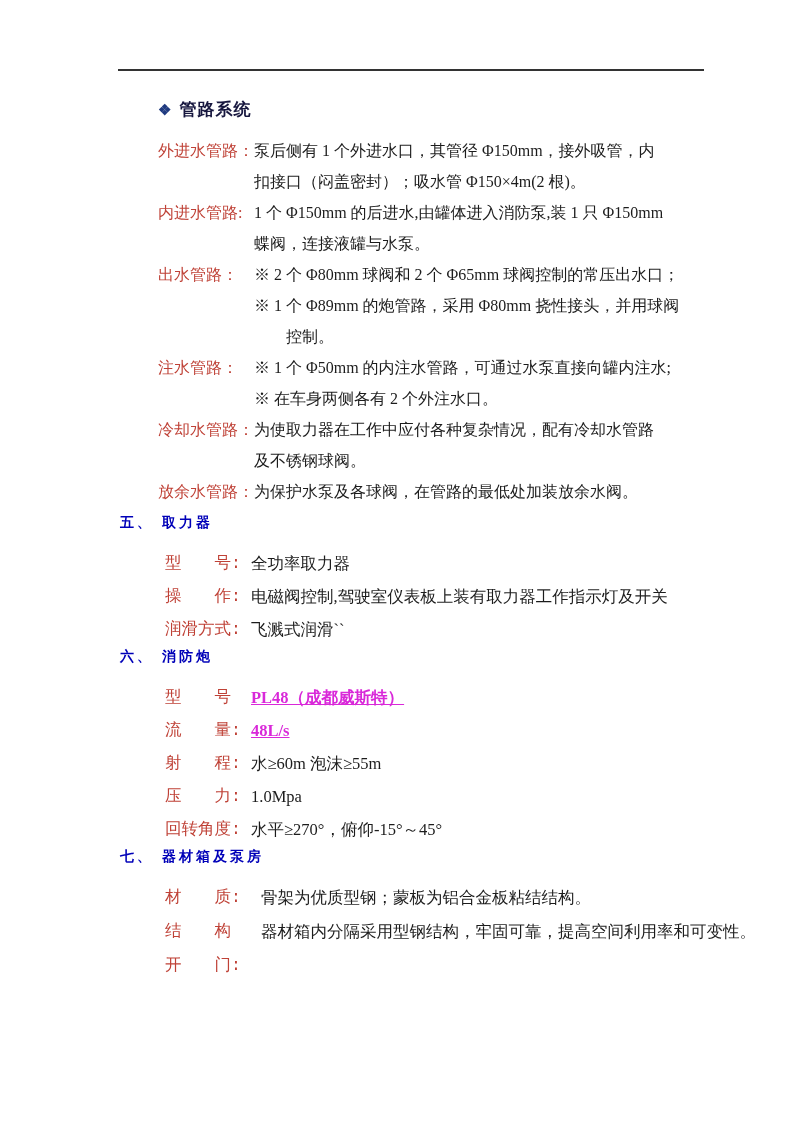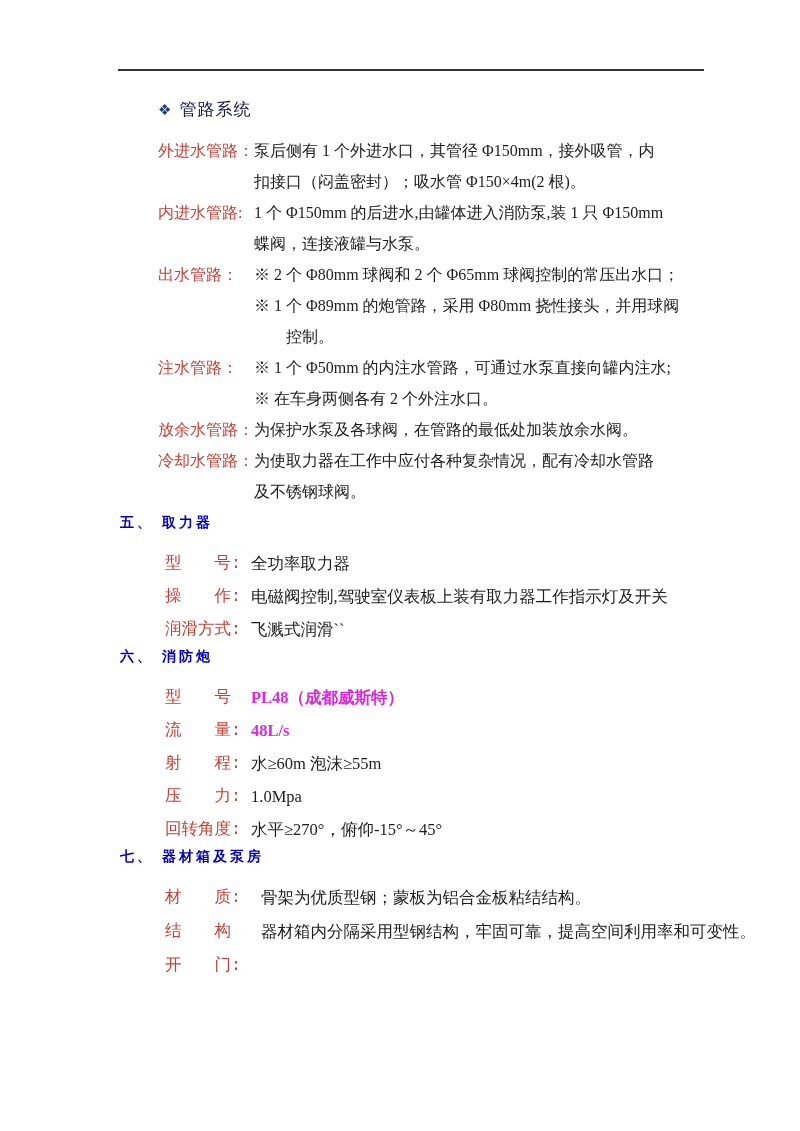--- a/index.html
+++ b/index.html
@@ -13,21 +13,21 @@
     overflow:hidden;
   }
   .top-rule{
     position:absolute;left:118px;top:69px;
     width:586px;height:2px;
     background:var(--rule,#333);
   }
   
   .piping{position:absolute;left:158px;top:98px;width:556px;}
   .piping-title{
-    font-size:17px;font-weight:normal;
+    font-size:17px;font-weight:bold;
     color:var(--title_navy,#17173f);
     letter-spacing:1px;
   }
   .piping-title .bullet{
     color:var(--bullet_blue,#1f3a80);
     margin-right:7px;font-size:15px;
   }
   .prows{margin-top:14px;}
   .prow{display:flex;font-size:16px;line-height:31px;}
   .plabel{
@@ -49,21 +49,21 @@
   .sec-head .sec-title{margin-left:8px;}
   .srow{display:flex;margin-left:45px;font-size:16.5px;line-height:33px;}
   .sec-box .srow{line-height:34px;gap:20px;}
   .slabel{
     flex:0 0 86px;white-space:nowrap;
     color:var(--label_red,#bf4136);
     font-family:Liberation Mono, monospace;
   }
   .sec-box .slabel{flex:0 0 76px;}
   .svalue{white-space:nowrap;color:var(--body,#1c1c1c);}
-  .svalue.magenta{color:var(--magenta,#d928d9);font-weight:bold;}
+  .svalue.magenta{color:var(--magenta,#d928d9);font-weight:bold;text-decoration:underline;}
 </style>
 </head>
 <body>
 
 <div class="page">
   <div class="top-rule"></div>
 
   <div class="piping">
     <div class="piping-title">
       <span class="bullet">❖</span><span>管路系统</span>
@@ -84,27 +84,27 @@
         <div class="pvalue">※ 2 个 Φ80mm 球阀和 2 个 Φ65mm 球阀控制的常压出水口；
 ※ 1 个 Φ89mm 的炮管路，采用 Φ80mm 挠性接头，并用球阀
 　　控制。</div>
       </div>
       <div class="prow">
         <span class="plabel">注水管路：</span>
         <div class="pvalue">※ 1 个 Φ50mm 的内注水管路，可通过水泵直接向罐内注水;
 ※  在车身两侧各有 2 个外注水口。</div>
       </div>
       <div class="prow">
-        <span class="plabel">放余水管路：</span>
-        <div class="pvalue">为保护水泵及各球阀，在管路的最低处加装放余水阀。</div>
-      </div>
-      <div class="prow">
         <span class="plabel">冷却水管路：</span>
         <div class="pvalue">为使取力器在工作中应付各种复杂情况，配有冷却水管路
 及不锈钢球阀。</div>
+      </div>
+      <div class="prow">
+        <span class="plabel">放余水管路：</span>
+        <div class="pvalue">为保护水泵及各球阀，在管路的最低处加装放余水阀。</div>
       </div>
     </div>
   </div>
 
   <div class="num-section sec-pto">
     <h2 class="sec-head">
       <span class="sec-num">五、</span><span class="sec-title">取力器</span>
     </h2>
     <div class="srow">
       <span class="slabel">型　　号:</span>

